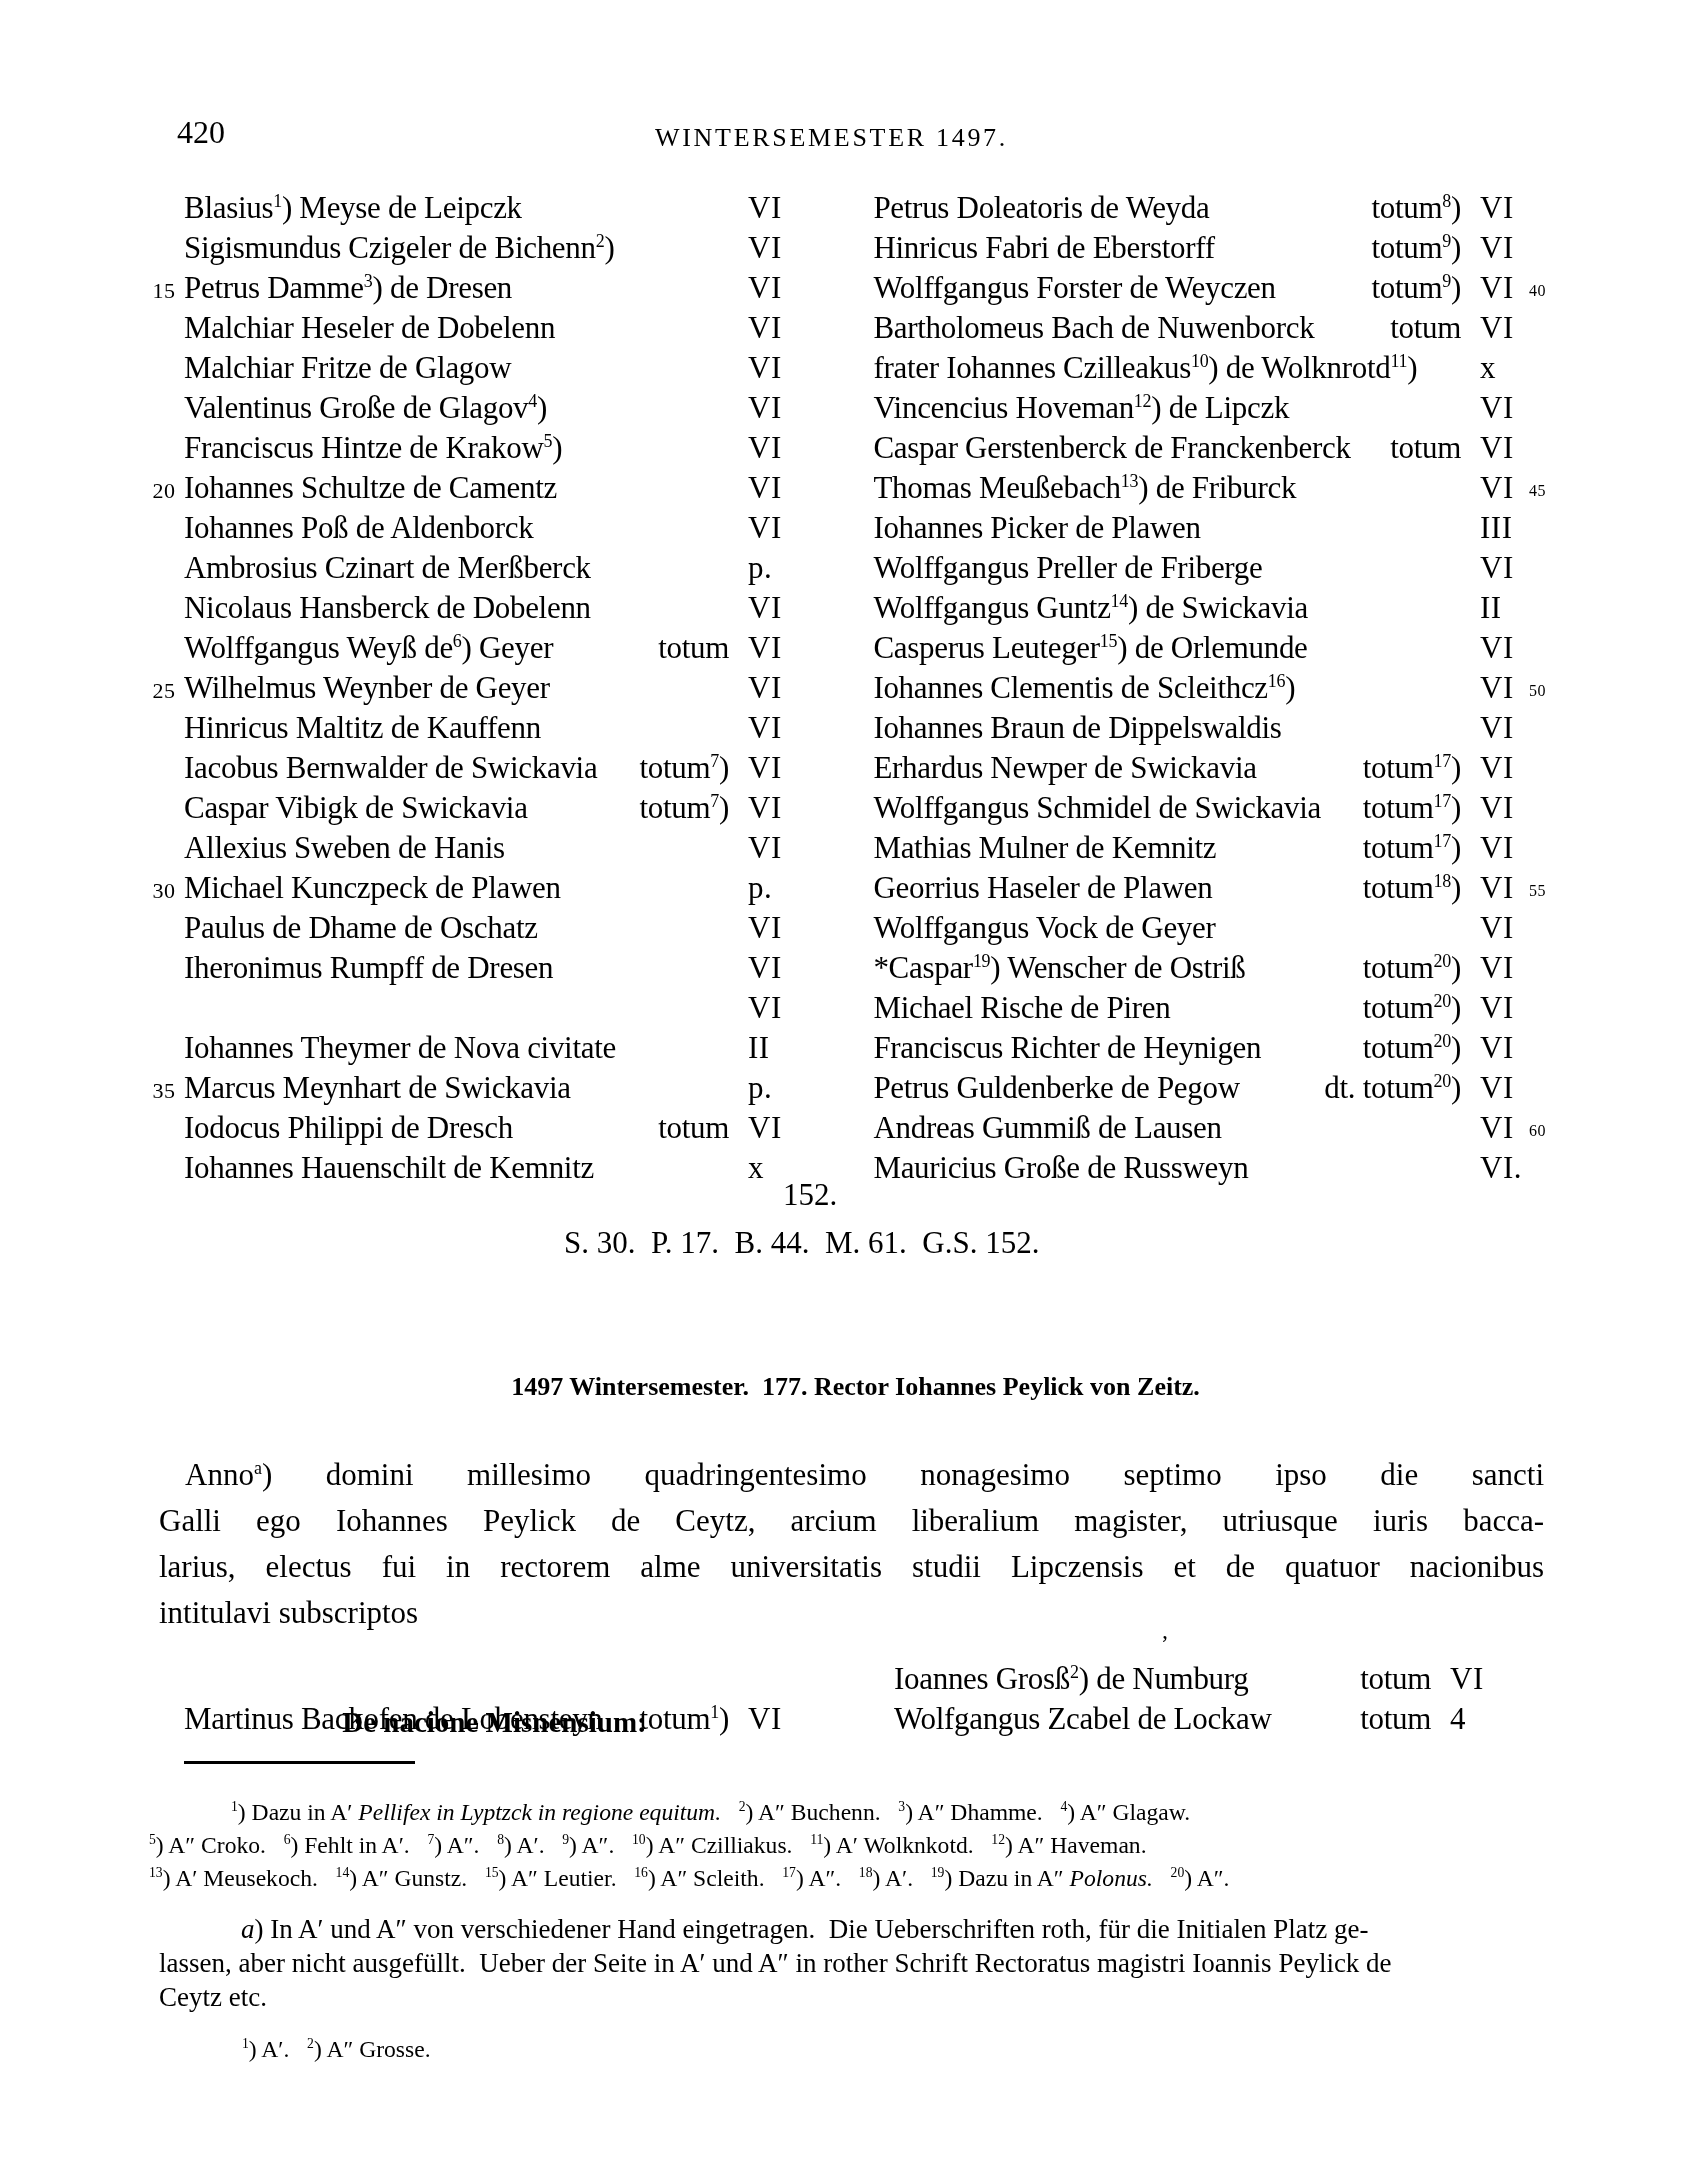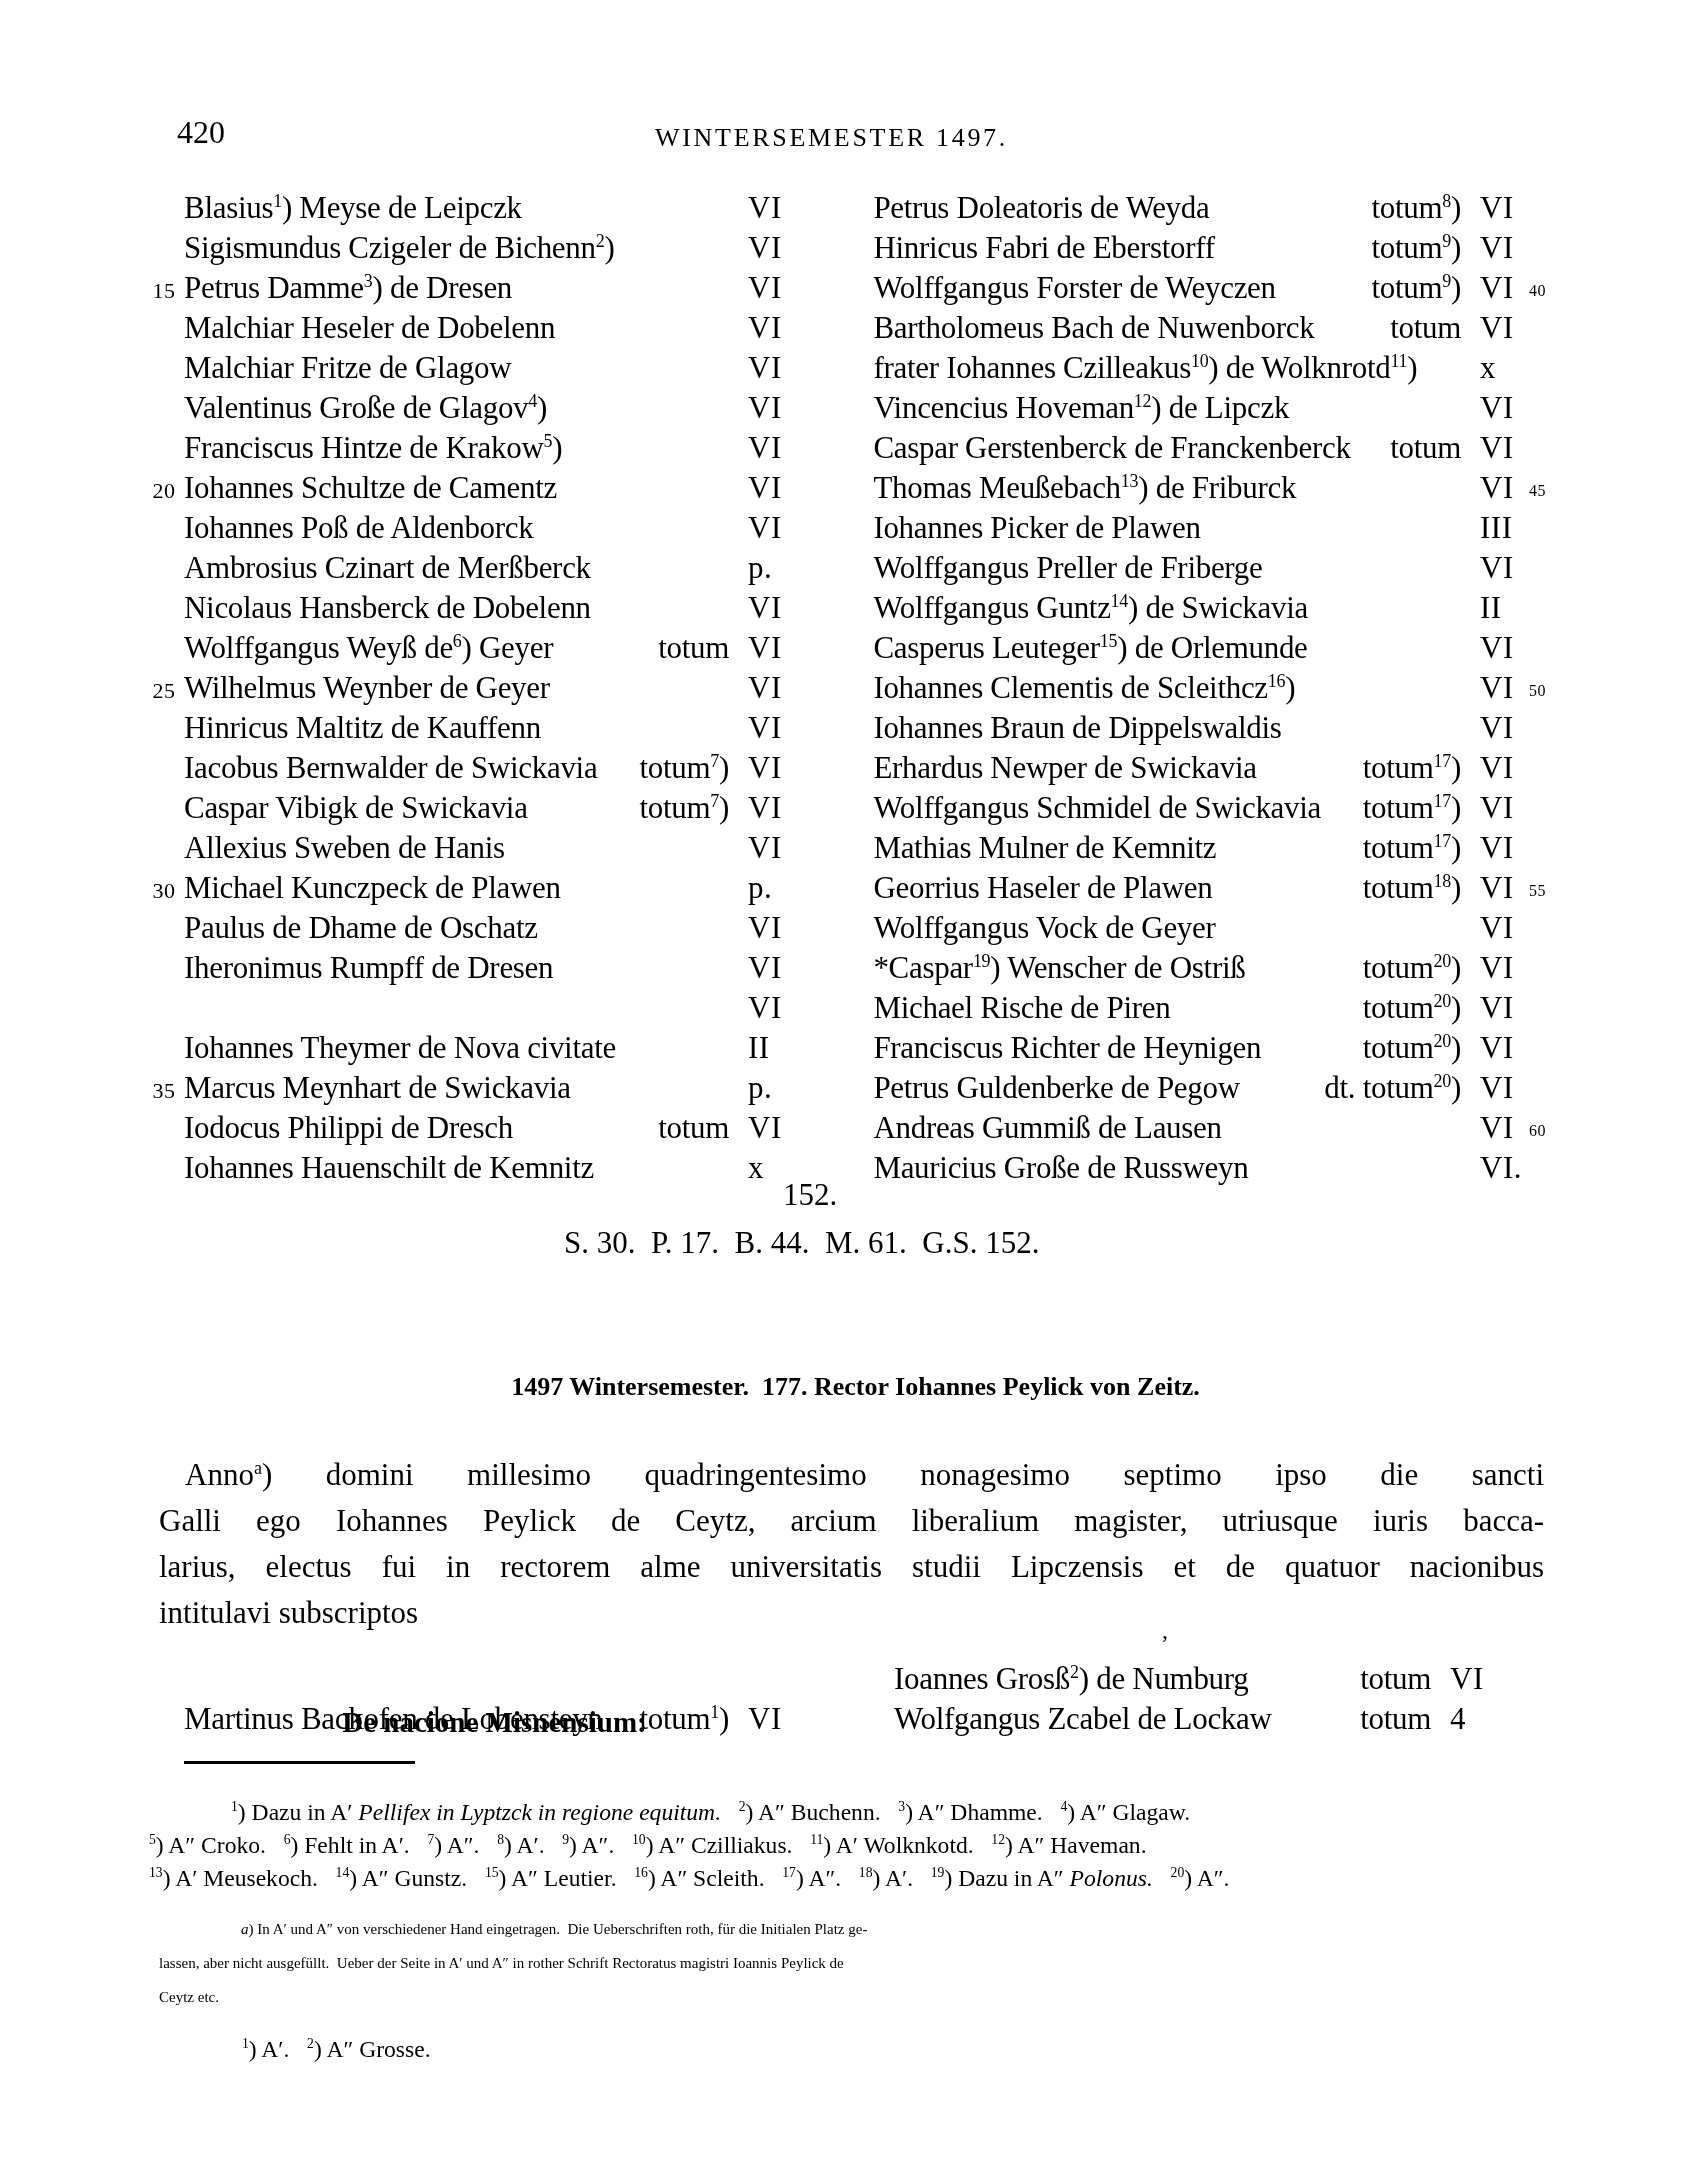--- a/index.html
+++ b/index.html
@@ -44,21 +44,21 @@
   .nation-head{position:absolute;left:192px;top:1666px;width:605px;text-align:center;
                font-size:29px;font-weight:bold;margin-top:40px;}
   .nation-left{position:absolute;left:148px;top:1701px;width:646px;}
   .nation-right{position:absolute;left:858px;top:1661px;width:638px;}
   .ink-mark{position:absolute;left:1161px;top:1632px;font-size:23px;}
 
   .fnote-rule{position:absolute;left:184px;top:1761px;width:231px;height:2.7px;background:#000;}
   .fnotes{position:absolute;left:149px;top:1796px;width:1407px;font-size:23.6px;}
   .fnotes .fl{line-height:33px;white-space:pre;}
   .fnotes .fl.first{padding-left:82px;}
-  .note-a{position:absolute;left:159px;top:1912px;width:1407px;font-size:15px;}
+  .note-a{position:absolute;left:159px;top:1912px;width:1407px;font-size:27px;}
   .note-a .fl{line-height:34px;white-space:pre-wrap;}
   .note-a .fl.first{padding-left:82px;}
   .final-note{position:absolute;left:242px;top:2036px;font-size:23.6px;white-space:pre;}
 </style>
 </head>
 <body>
 
 <div class="hdr-num">420</div>
 <div class="hdr-title">WINTERSEMESTER 1497.</div>
 

